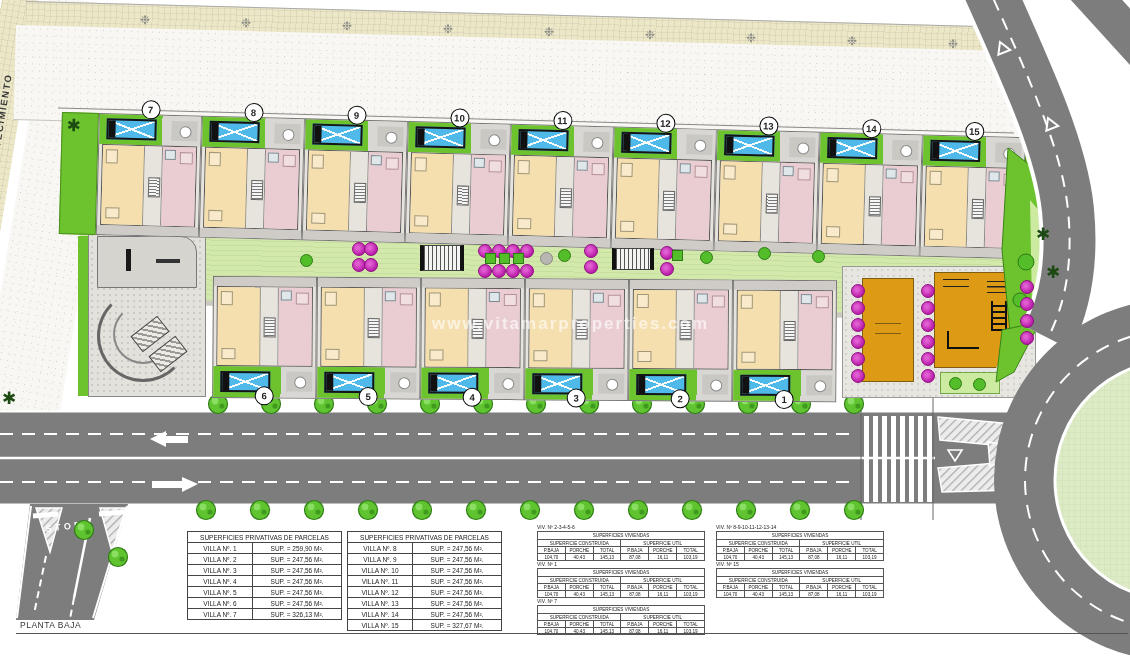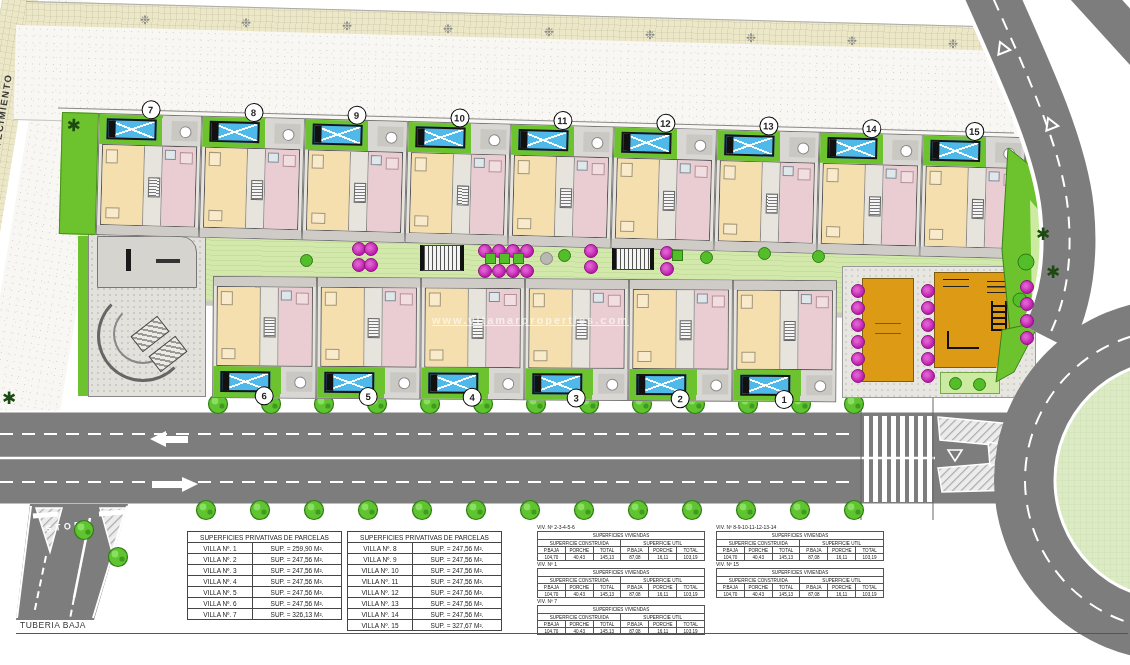--- a/index.html
+++ b/index.html
@@ -119,22 +119,22 @@
     background:repeating-linear-gradient(0deg,#777 0 1px,#f5f5f5 1px 3px);border:1px solid #666;}
   .base-strip{position:absolute;left:0;right:0;height:9px;background:#cfccc7;}
   .vt .base-strip{bottom:0;}
   .vb .base-strip{top:0;}
   .num-badge{position:absolute;left:50%;transform:translateX(-50%);width:17px;height:17px;
     border-radius:50%;background:#fff;border:1.5px solid #0a0a0a;font-size:9.5px;font-weight:bold;
     display:flex;align-items:center;justify-content:center;z-index:9;}
   .vt .num-badge{top:-15px;}
   .vb .num-badge{bottom:-8px;}
   
-  .watermark{left:432px;top:314px;font-size:11px;font-weight:bold;letter-spacing:2px;
-    color:rgba(255,255,255,.62);z-index:8;white-space:nowrap;text-decoration:underline;}
+  .watermark{left:432px;top:314px;font-size:17px;font-weight:bold;letter-spacing:2px;
+    color:rgba(255,255,255,.62);z-index:8;white-space:nowrap;}
   
   .ptable{position:absolute;border-collapse:collapse;background:#fff;z-index:9;
     font-size:6.5px;color:#222;}
   .ptable td{border:1px solid #444;height:10px;padding:0 3px;text-align:center;white-space:nowrap;}
   .ptable td:first-child{width:58px;}
   .ptable td:last-child{width:82px;}
   .pt-title{font-size:6.5px;}
   .p0{left:187px;top:531px;}
   .p1{left:347px;top:531px;}
   .vgroup{position:absolute;z-index:9;width:168px;}
@@ -1084,15 +1084,15 @@
               <td>145,13</td>
               <td>87,08</td>
               <td>16,11</td>
               <td>103,19</td>
             </tr>
           </tbody>
         </table>
       </div>
     </div>
 
-  <div class="abs planta">TUBERIA BAJA</div>
+  <div class="abs planta">PLANTA BAJA</div>
   <div class="abs title-line"></div>
 </div>
 
 </body></html>

